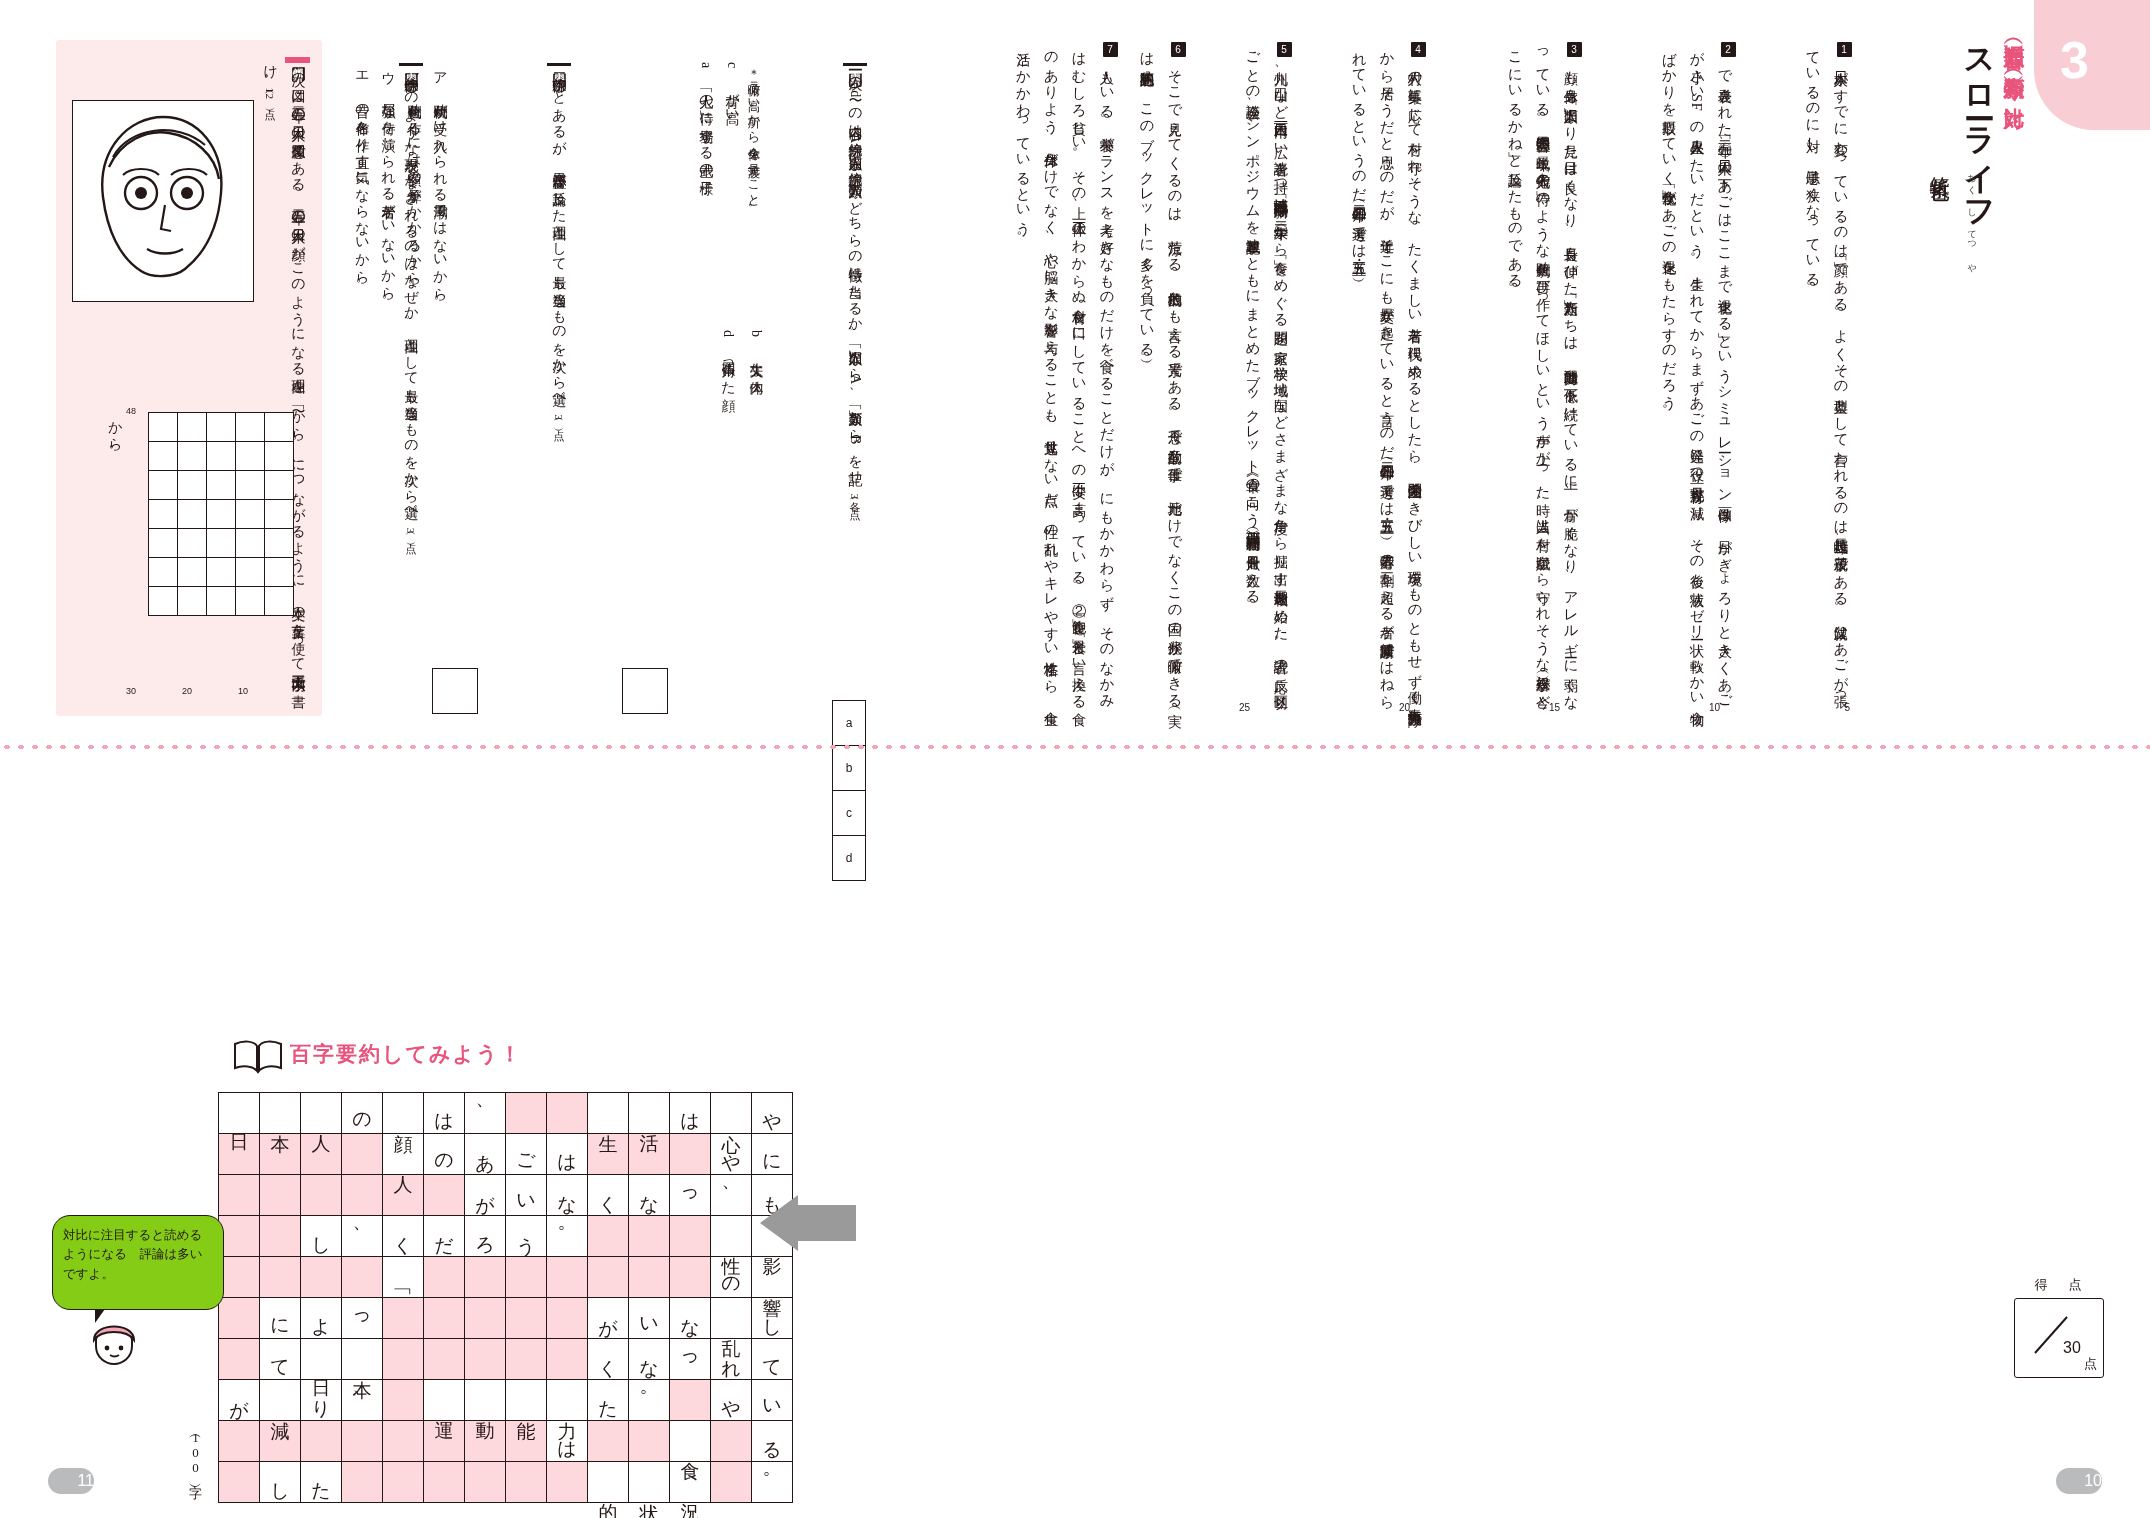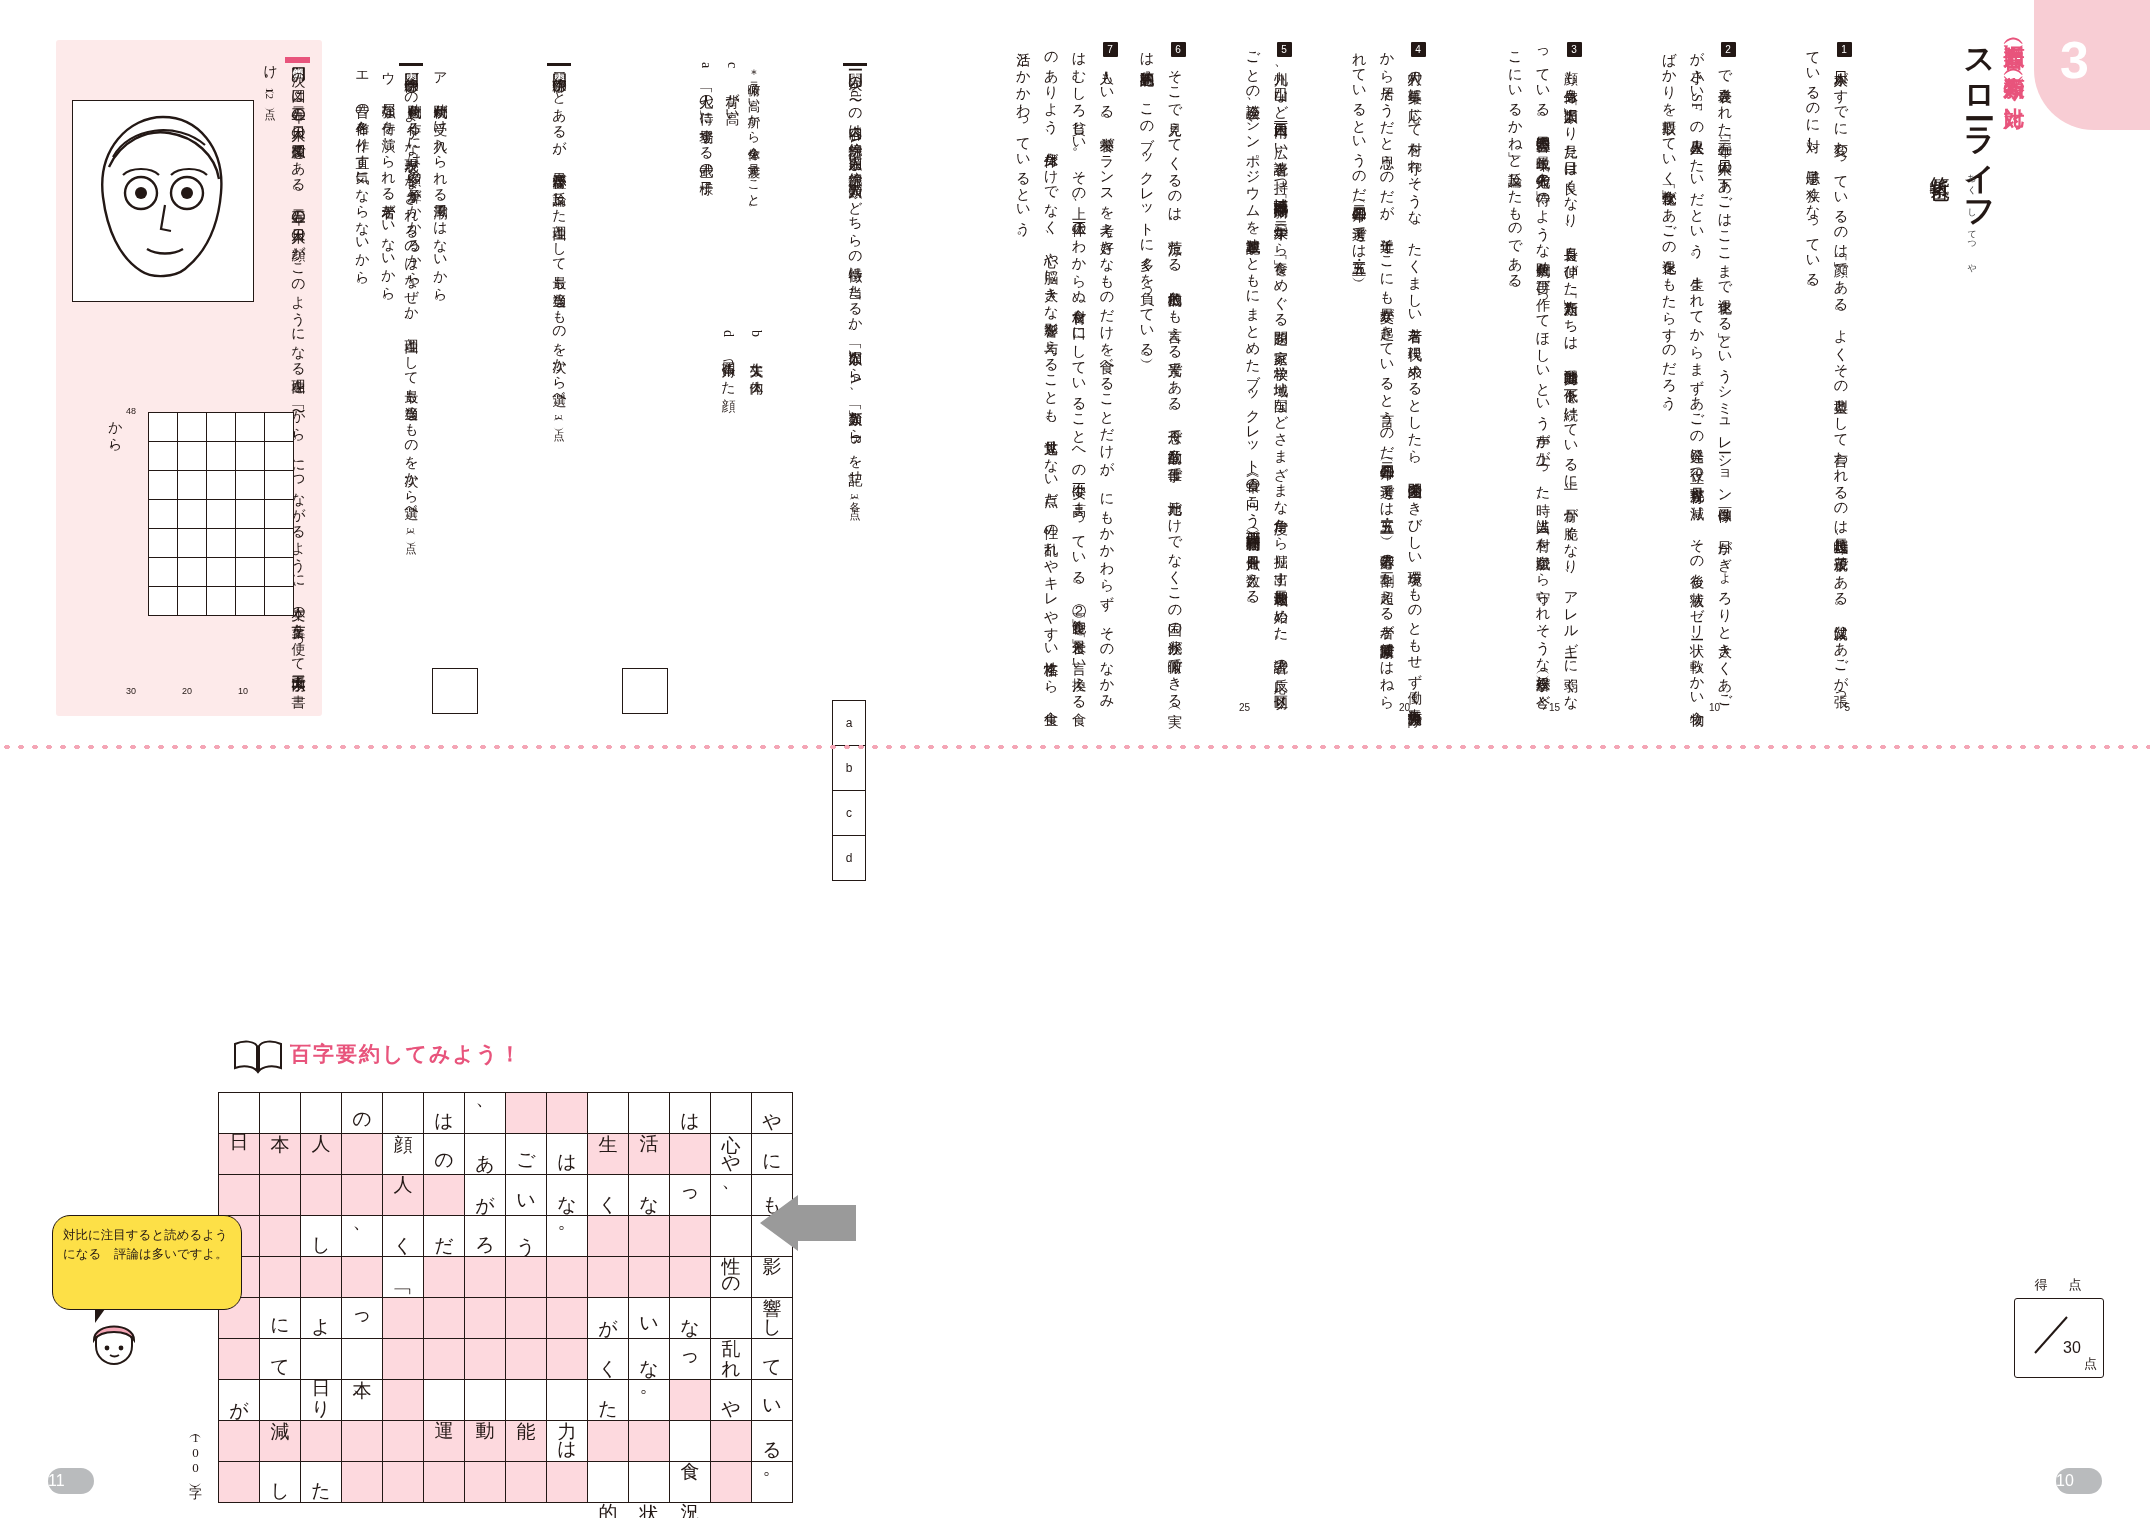--- a/index.html
+++ b/index.html
@@ -159,40 +159,40 @@
     width:40px;height:40px;border:1px solid #231815;
     text-align:center;vertical-align:middle;
     font-size:19px;background:#fff;padding:0;
     font-family:"Liberation Serif",serif;
   }
   #grid100 td.pink{background:#fdd9de;}
   #grid100 td.blank{background:#fff;}
   .cellchar{writing-mode:vertical-rl;display:inline-block;}
 
   #bubble{
-    position:absolute;left:52px;top:1215px;width:190px;height:95px;
-    background:#fde047;border:1.6px solid #231815;border-radius:18px;
+    position:absolute;left:52px;top:1215px;width:172px;height:95px;
+    background:#84cc16;border:1.6px solid #231815;border-radius:18px;
     font-size:12.5px;line-height:1.55;padding:10px 10px;box-sizing:border-box;
   }
   #bubble:after{
     content:"";position:absolute;left:42px;bottom:-14px;
     border-width:14px 10px 0 0;border-style:solid;
     border-color:#231815 transparent transparent transparent;
   }
   #avatar{
     position:absolute;left:86px;top:1318px;width:56px;height:52px;
   }
 
   
   #grey-arrow{position:absolute;left:760px;top:1195px;width:96px;height:56px;}
 
   
   .pagenum{
     position:absolute;bottom:24px;width:46px;height:26px;border-radius:13px;
-    background:#b9bbbd;color:#fff;font-size:16px;text-align:left;line-height:26px;
+    background:#b9bbbd;color:#fff;font-size:16px;text-align:right;line-height:26px;
     font-family:"Liberation Sans",sans-serif;
   }
   #pagenum-left{left:48px;}
   #pagenum-right{right:48px;}
 
   
   #score{
     position:absolute;right:44px;bottom:140px;width:92px;
     text-align:center;
   }

